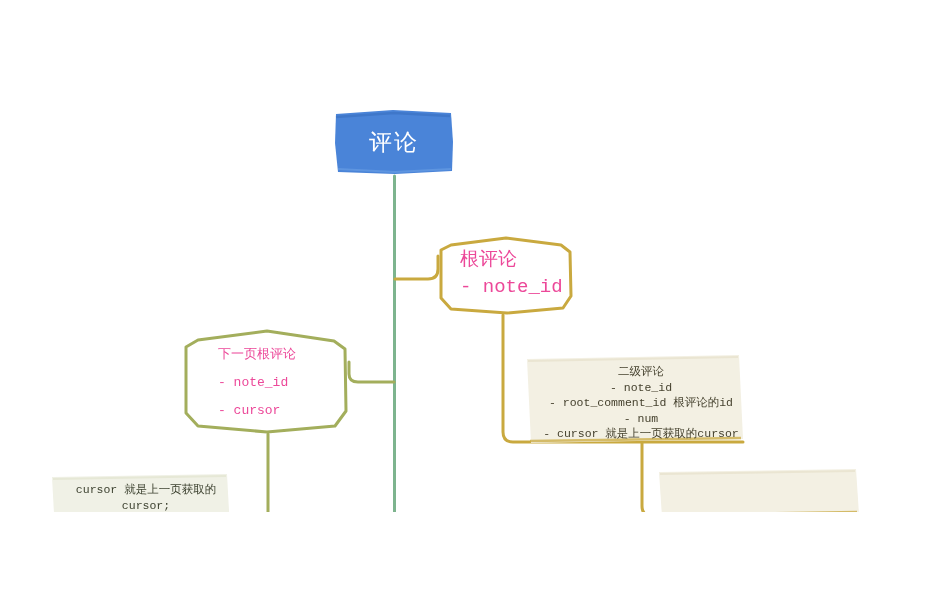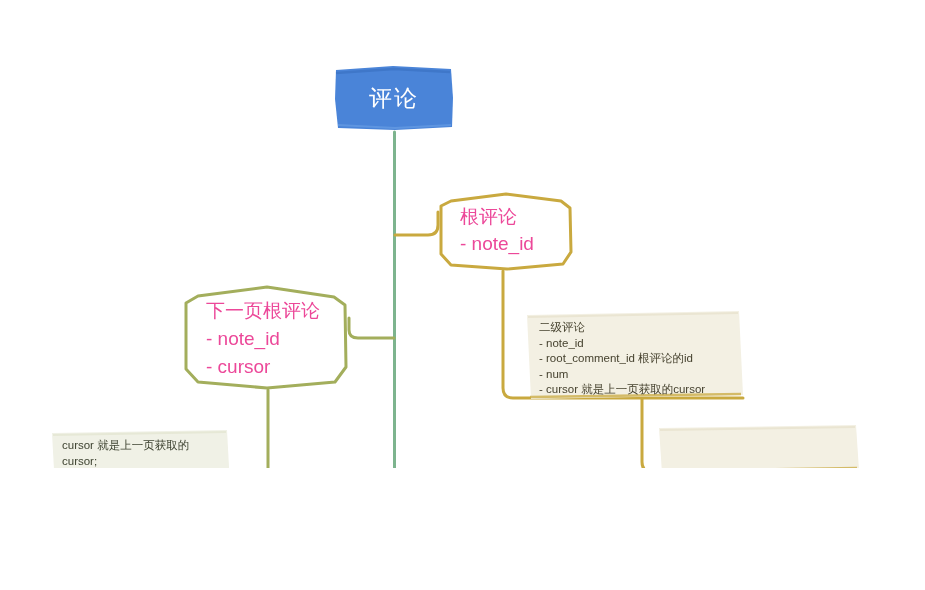--- a/index.html
+++ b/index.html
@@ -6,21 +6,22 @@
     margin: 0;
     padding: 0;
     background: #ffffff;
   }
   #canvas {
     position: relative;
     width: 925px;
     height: 468px;
     background: #ffffff;
     overflow: hidden;
-    font-family: Liberation Sans, sans-serif;
+    font-family: Liberation Mono, monospace;
+    margin-top: 44px;
   }
   #edges {
     position: absolute;
     left: 0;
     top: 0;
     width: 925px;
     height: 590px;
     pointer-events: none;
   }
   .node {
@@ -73,23 +74,23 @@
   }
 
   
   #node-next-page {
     left: 182px;
     top: 285px;
     width: 167px;
     height: 105px;
   }
   #node-next-page .node-text {
-    left: 24px;
+    left: 36px;
     top: 12px;
-    font-size: 19px;
+    font-size: 13px;
     line-height: 28px;
   }
 
   
   #node-root-comment-bottom {
     left: 443px;
     top: 511px;
     width: 109px;
     height: 54px;
   }
@@ -100,20 +101,21 @@
     height: 54px;
     display: flex;
     align-items: center;
     justify-content: center;
     font-size: 19px;
   }
 
   
   .sticky {
     position: absolute;
+    text-align: center;
   }
   .sticky .sticky-bg {
     position: absolute;
     left: 0;
     top: 0;
   }
   .sticky .sticky-text {
     position: relative;
     white-space: pre;
     color: #46422f;

